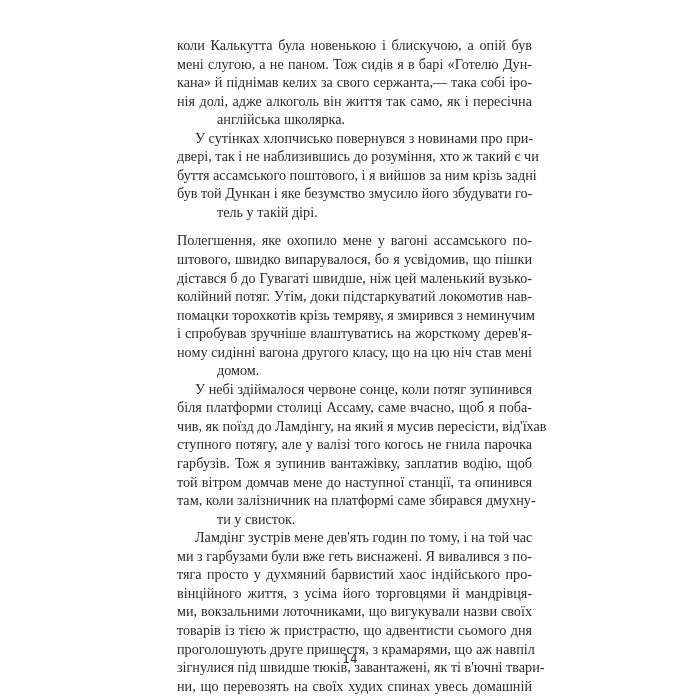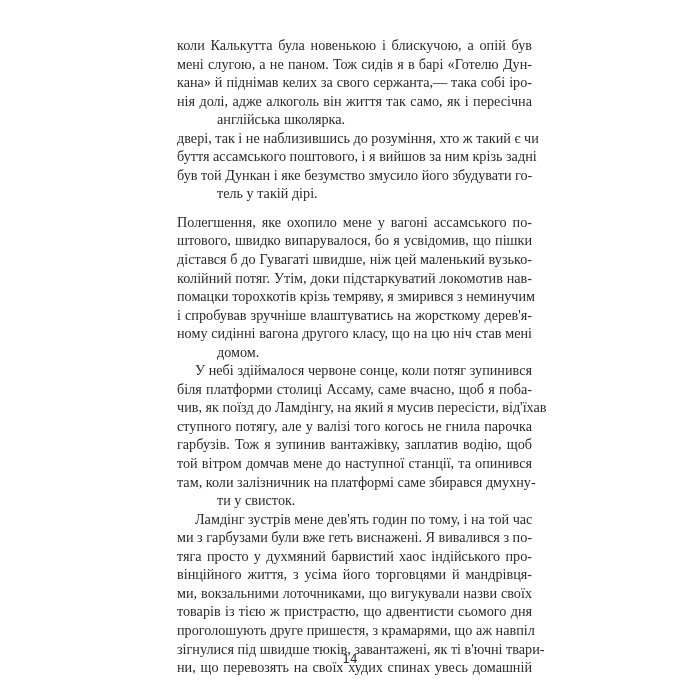--- a/index.html
+++ b/index.html
@@ -28,20 +28,21 @@
 
   <div>
     <span class="line">коли Калькутта була новенькою і блискучою, а опій був</span>
     <span class="line">мені слугою, а не паном. Тож сидів я в барі «Готелю Дун-</span>
     <span class="line">кана» й піднімав келих за свого сержанта,— така собі іро-</span>
     <span class="line">нія долі, адже алкоголь він життя так само, як і пересічна</span>
     <span class="line last">англійська школярка.</span>
   </div>
 
   <div>
+    <span class="line indent">У сутінках хлопчисько повернувся з новинами про при-</span>
     <span class="line">двері, так і не наблизившись до розуміння, хто ж такий є чи</span>
     <span class="line">буття ассамського поштового, і я вийшов за ним крізь задні</span>
     <span class="line">був той Дункан і яке безумство змусило його збудувати го-</span>
     <span class="line last">тель у такій дірі.</span>
   </div>
   <div class="section-gap"></div>
 
   <div>
     <span class="line">Полегшення, яке охопило мене у вагоні ассамського по-</span>
     <span class="line">штового, швидко випарувалося, бо я усвідомив, що пішки</span>

